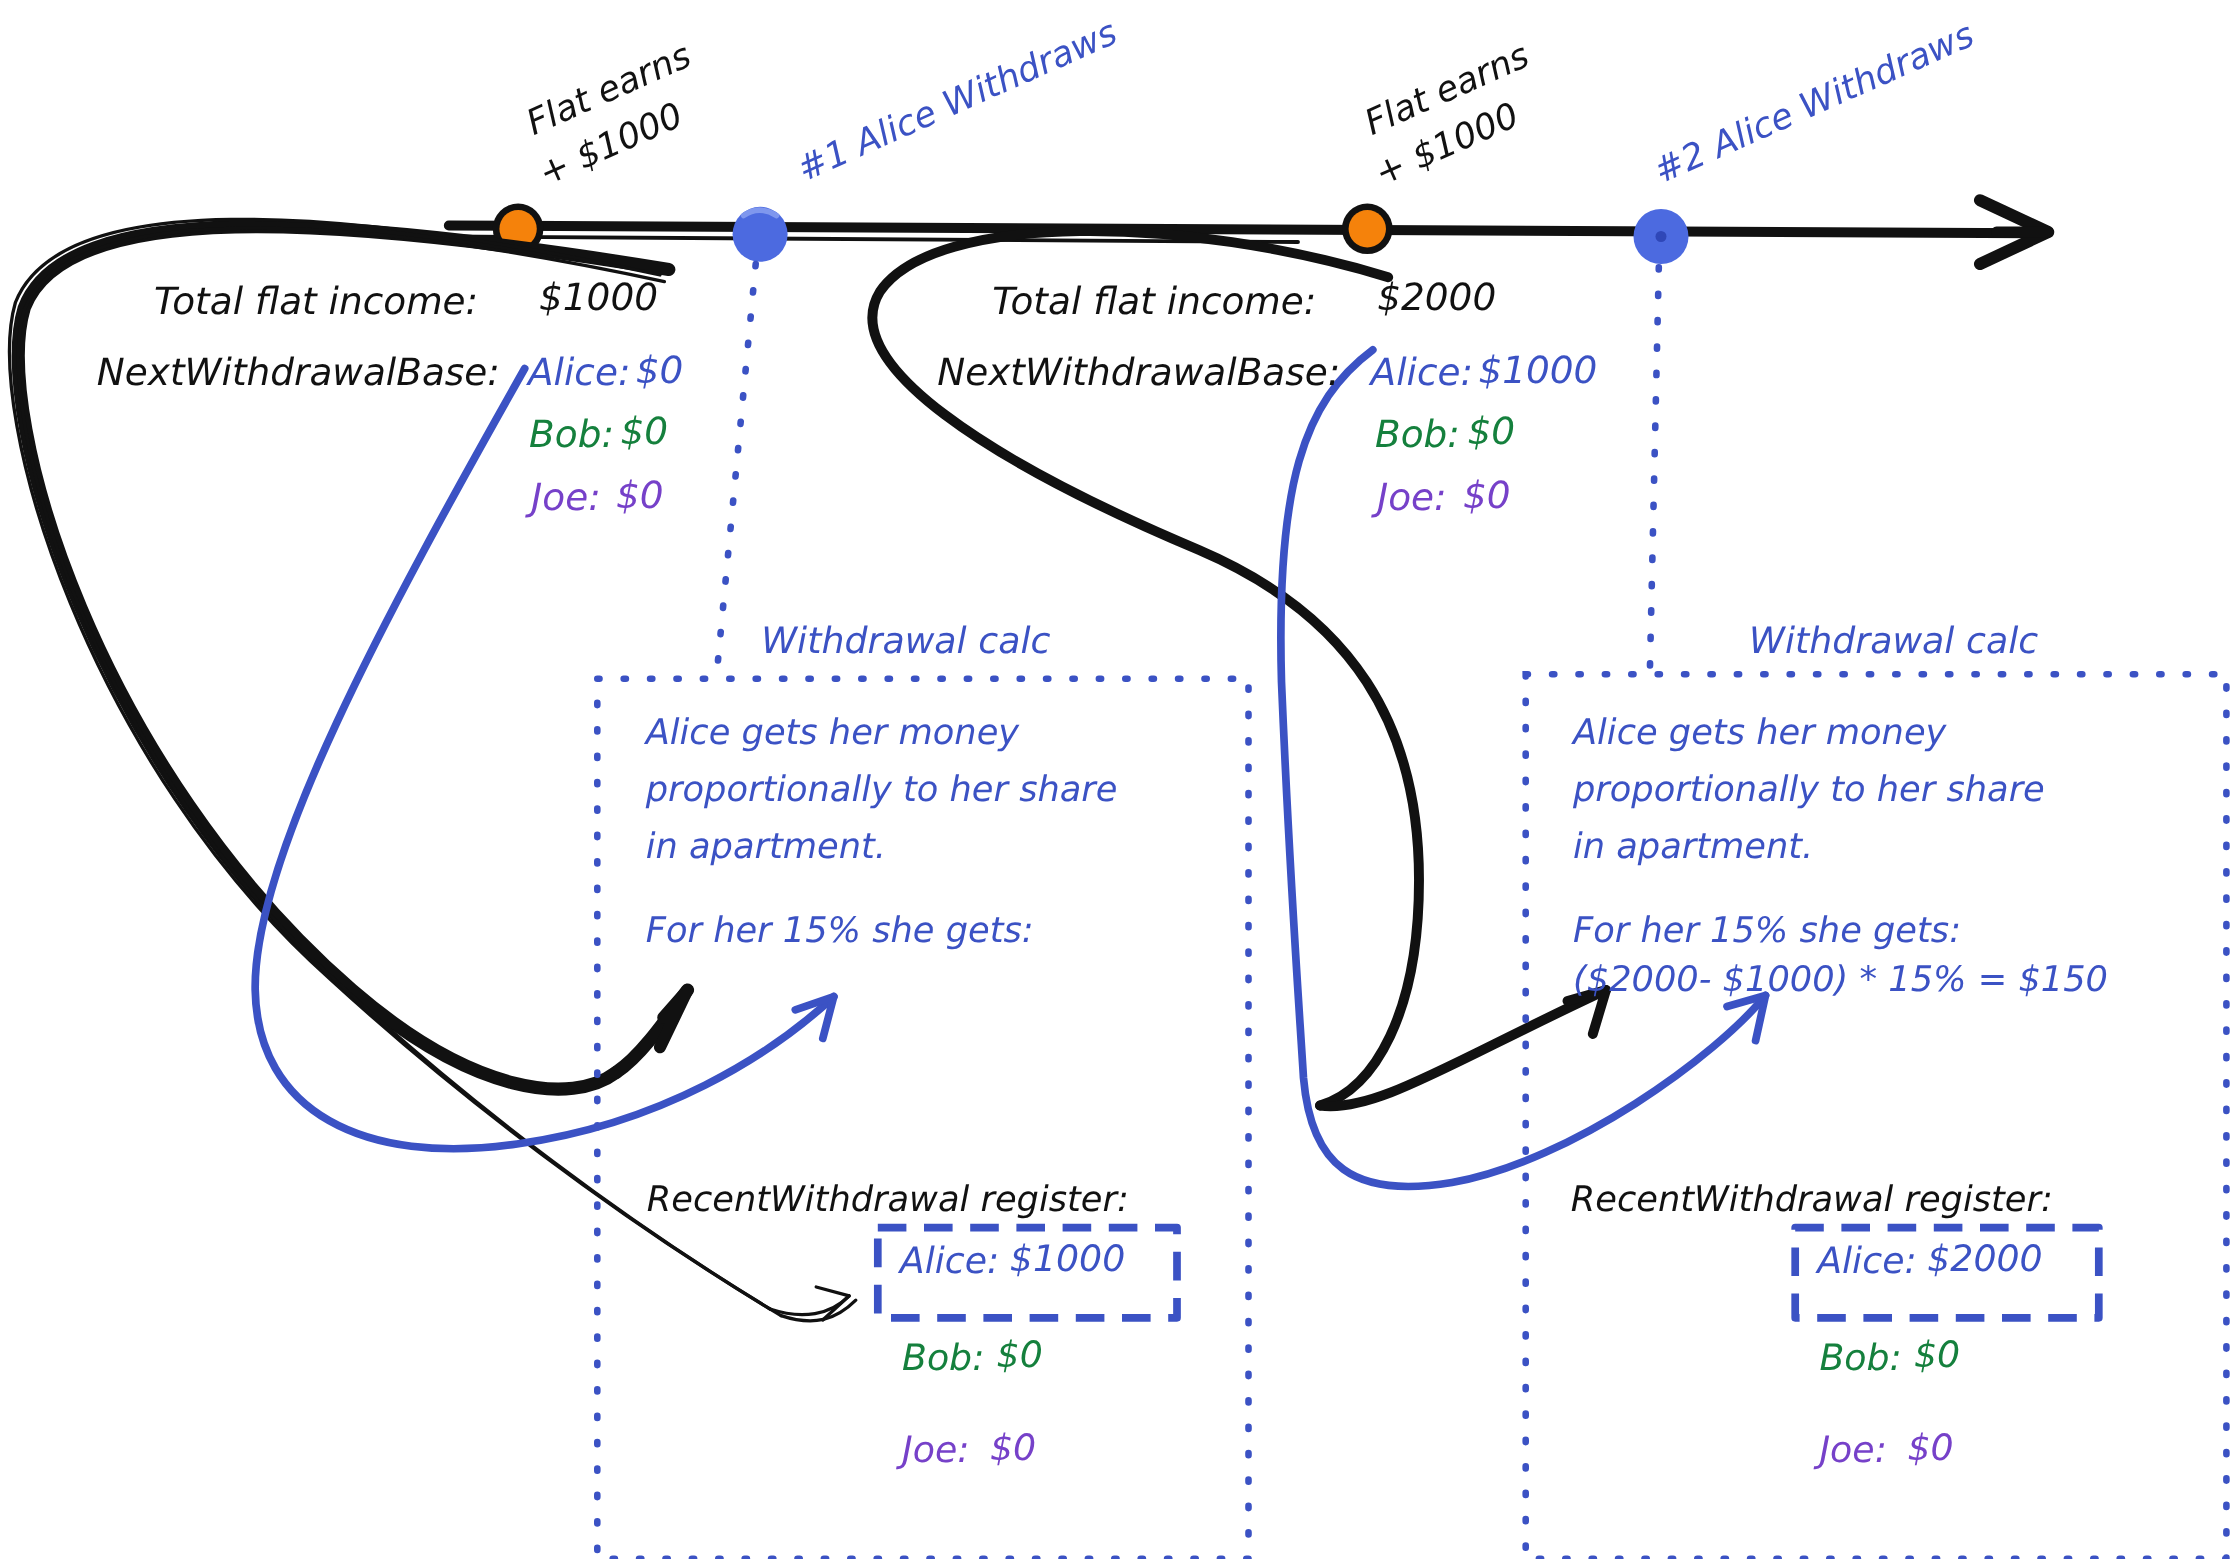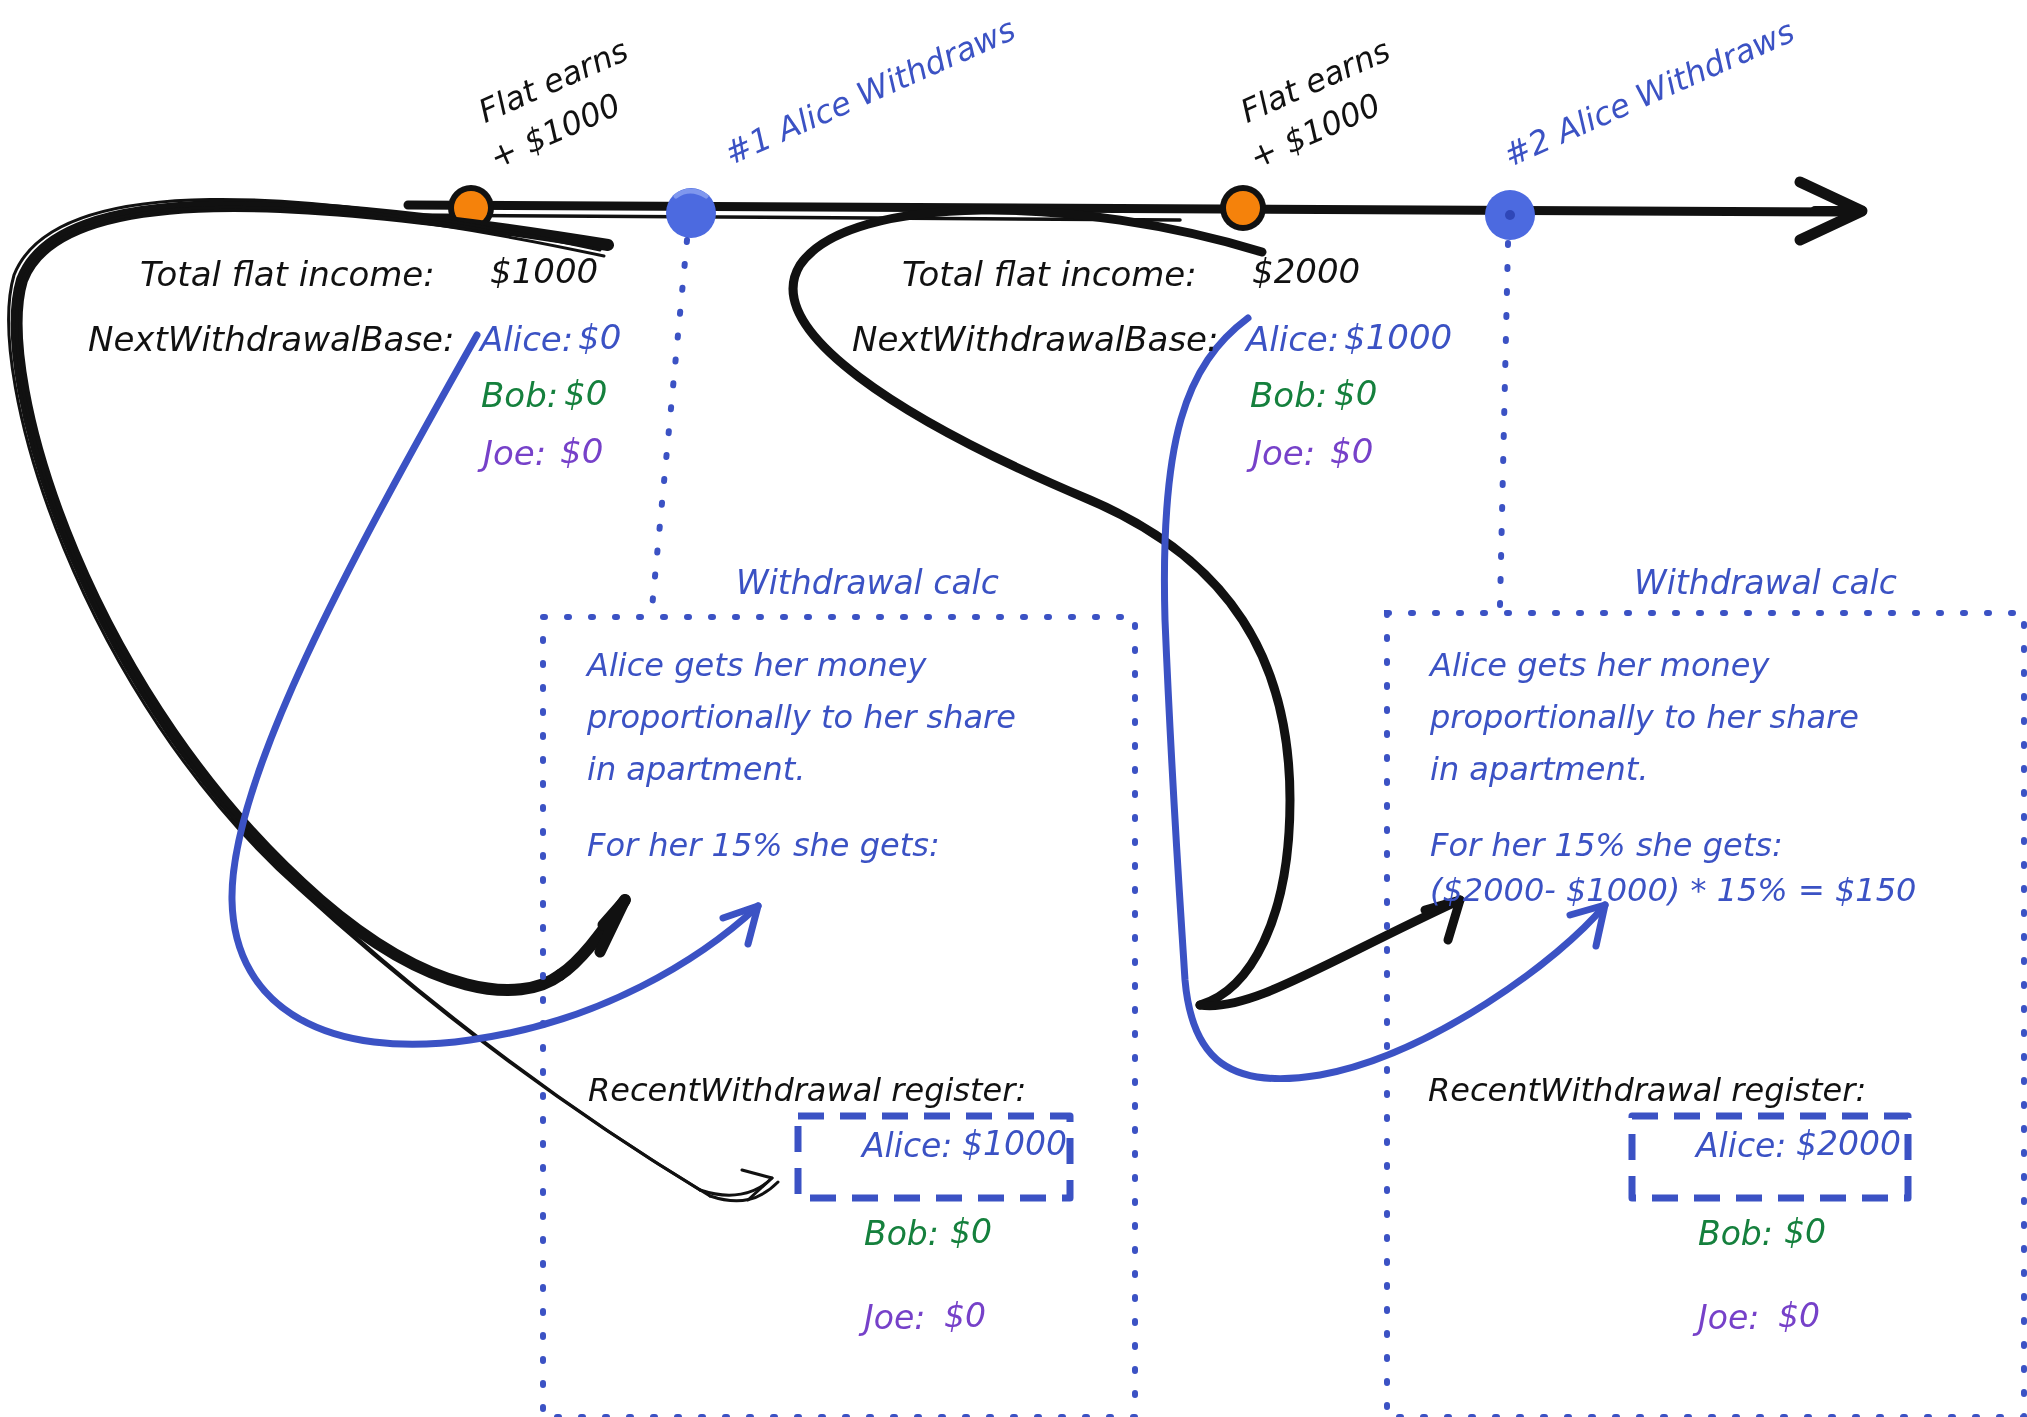--- a/index.html
+++ b/index.html
@@ -11,21 +11,21 @@
   #stage{position:absolute;left:0;top:0;width:2027px;height:1417px;}
   svg.layer{position:absolute;left:0;top:0;width:2027px;height:1417px;overflow:visible;}
   .txt{position:absolute;white-space:pre;line-height:1.12;}
   .hand{font-family:"DejaVu Sans", sans-serif;font-style:italic;}
   .blk{color:#111111;}
   .blu{color:#3b52c4;}
   .grn{color:#15803d;}
   .pur{color:#7641c9;}
   .rot{transform-origin:0 50%;}
   .s34{font-size:34px;}
-  .s33{font-size:33px;margin-left:44px;}
+  .s33{font-size:33px;}
   .s32{font-size:32px;}
 </style>
 </head>
 <body>
 
 <div id="stage">
 
   <svg class="layer" viewBox="0 0 2027 1417">
 
     <g>

